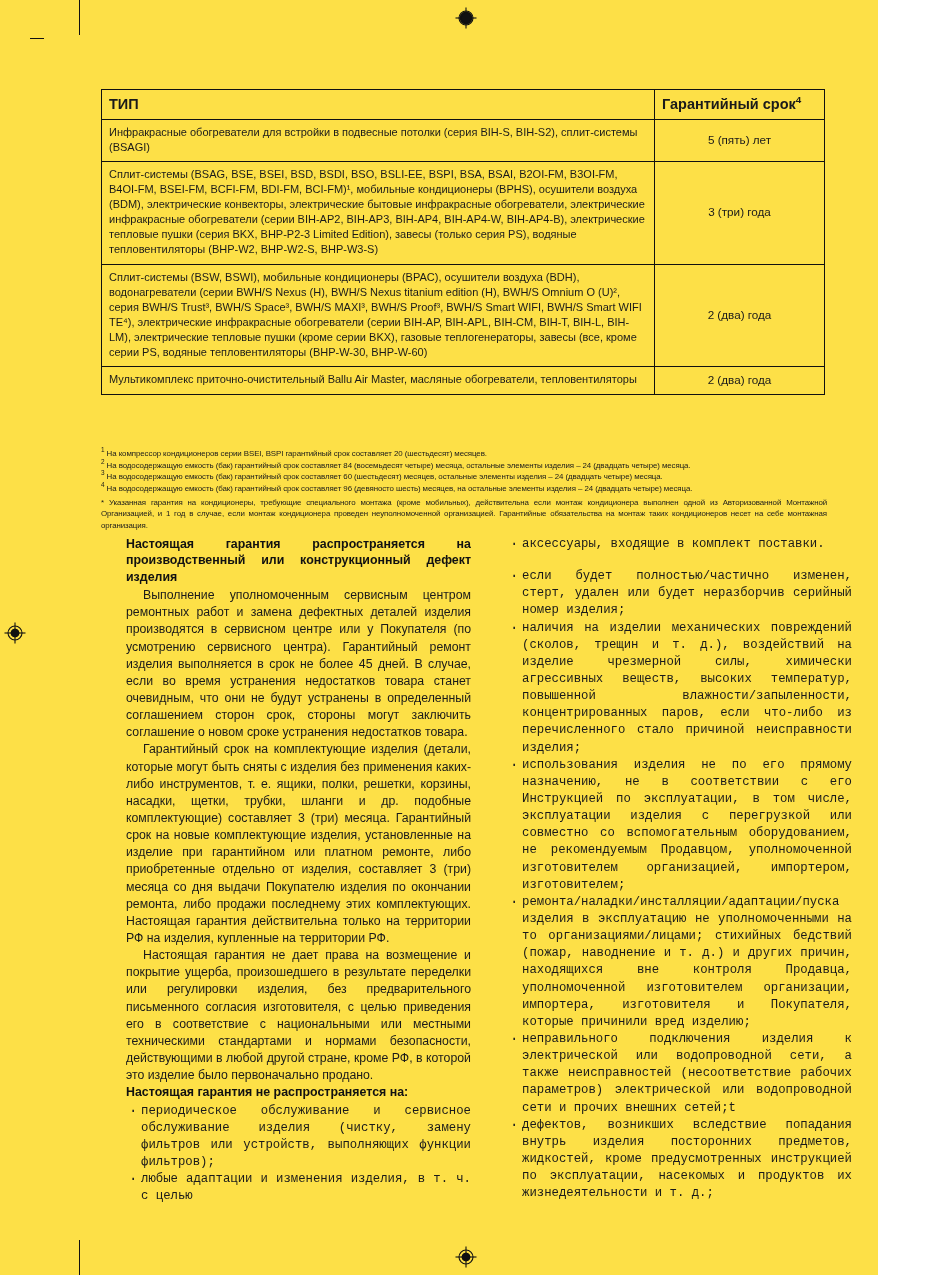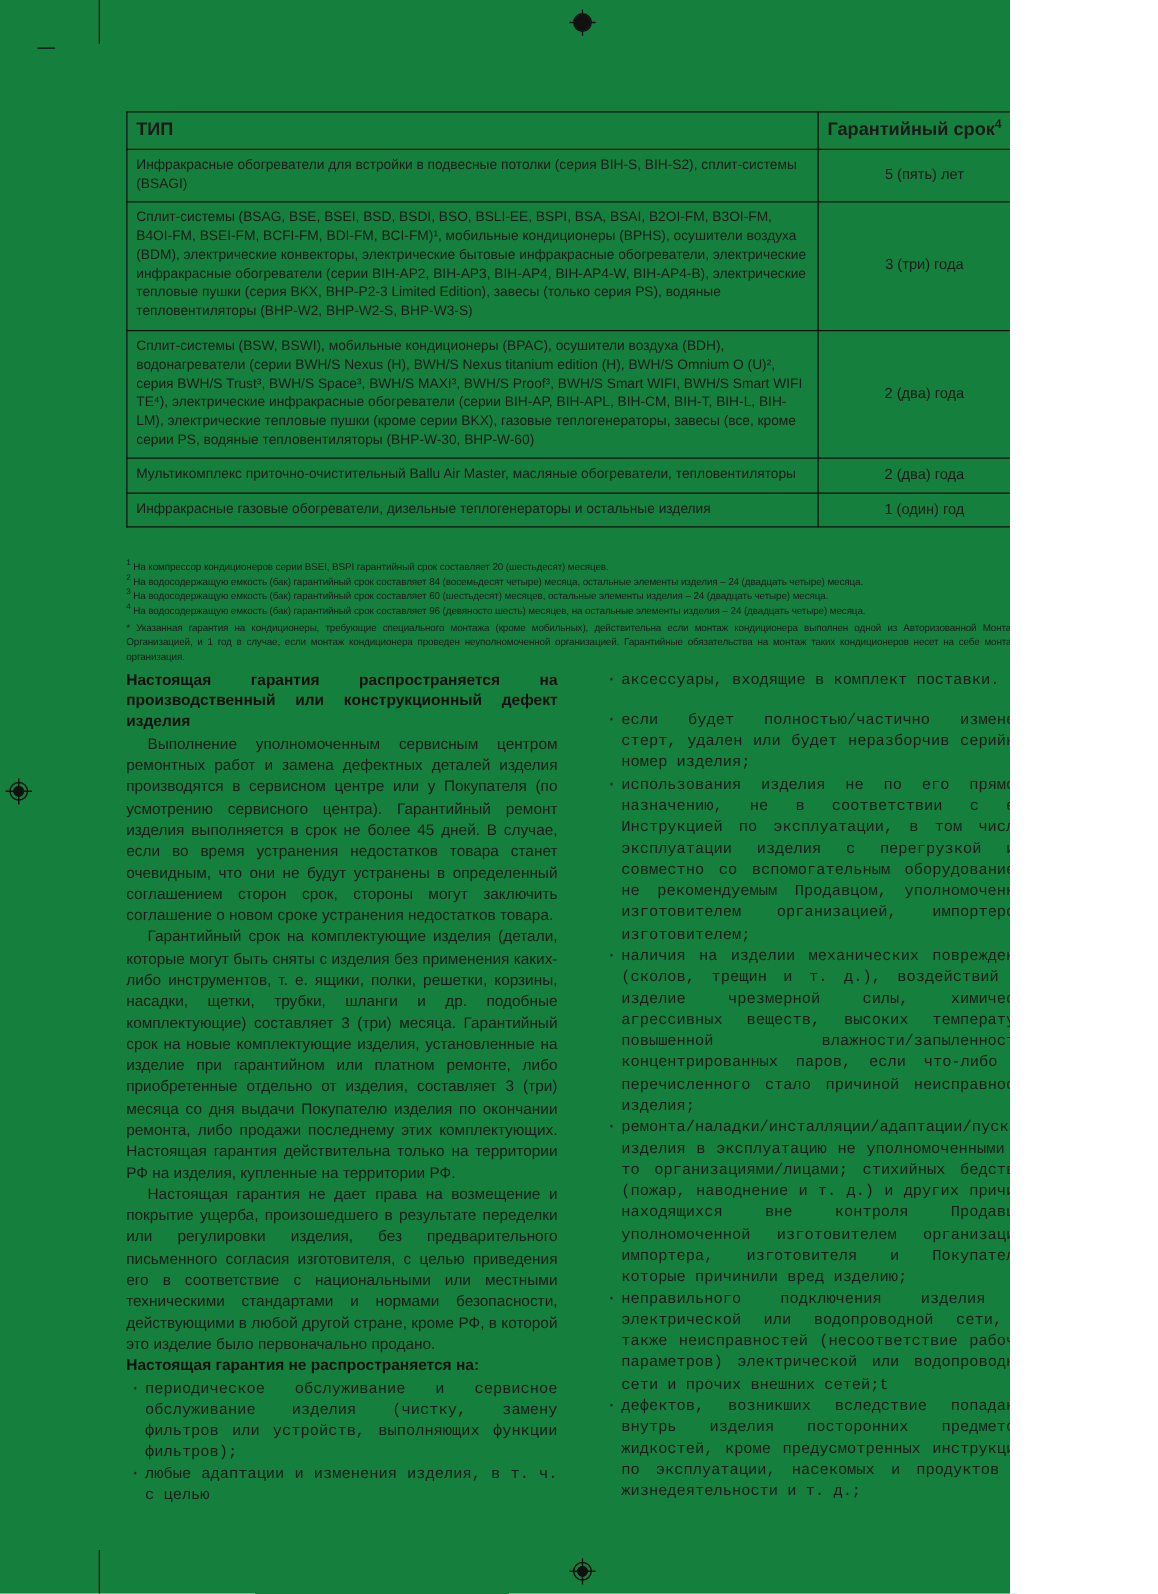--- a/index.html
+++ b/index.html
@@ -2,23 +2,23 @@
 <html><head>
 <meta charset="utf-8">
 <style>
   html, body {
     margin: 0;
     padding: 0;
     background: #ffffff;
   }
   .page {
     position: relative;
-    width: 808px;
+    width: 878px;
     height: 1275px;
-    background: #15803d;
+    background: #fde047;
     font-family: "Liberation Sans", sans-serif;
     color: #1a1a1a;
     overflow: hidden;
   }
 
   
   .crop-mark {
     position: absolute;
     background: #111;
   }
@@ -96,20 +96,21 @@
     position: absolute;
     left: 101px;
     top: 536px;
     width: 726px;
     height: 690px;
   }
   .col {
     position: absolute;
     top: 0;
     width: 345px;
+    margin-left: 25px;
   }
   .col-left  { left: 0; }
   .col-right { left: 381px; }
 
   h3.section-head {
     font-size: 12.4px;
     font-weight: bold;
     line-height: 1.32;
     margin: 0 0 2px 0;
     text-align: justify;
@@ -221,24 +222,20 @@
           <td class="type-cell">Сплит-системы (BSAG, BSE, BSEI, BSD, BSDI, BSO, BSLI-EE, BSPI, BSA, BSAI, B2OI-FM, B3OI-FM, B4OI-FM, BSEI-FM, BCFI-FM, BDI-FM, BCI-FM)¹, мобильные кондиционеры (BPHS), осушители воздуха (BDM), электрические конвекторы, электрические бытовые инфракрасные обогреватели, электрические инфракрасные обогреватели (серии BIH-AP2, BIH-AP3, BIH-AP4, BIH-AP4-W, BIH-AP4-B), электрические тепловые пушки (серия BKX, BHP-P2-3 Limited Edition), завесы (только серия PS), водяные тепловентиляторы (BHP-W2, BHP-W2-S, BHP-W3-S)</td>
           <td class="term-cell">3 (три) года</td>
         </tr>
         <tr>
           <td class="type-cell">Сплит-системы (BSW, BSWI), мобильные кондиционеры (BPAC), осушители воздуха (BDH), водонагреватели (серии BWH/S Nexus (H), BWH/S Nexus titanium edition (H), BWH/S Omnium O (U)², серия BWH/S Trust³, BWH/S Space³, BWH/S MAXI³, BWH/S Proof³, BWH/S Smart WIFI, BWH/S Smart WIFI TE⁴), электрические инфракрасные обогреватели (серии BIH-AP, BIH-APL, BIH-CM, BIH-T, BIH-L, BIH-LM), электрические тепловые пушки (кроме серии BKX), газовые теплогенераторы, завесы (все, кроме серии PS, водяные тепловентиляторы (BHP-W-30, BHP-W-60)</td>
           <td class="term-cell">2 (два) года</td>
         </tr>
         <tr>
           <td class="type-cell">Мультикомплекс приточно-очистительный Ballu Air Master, масляные обогреватели, тепловентиляторы</td>
           <td class="term-cell">2 (два) года</td>
-        </tr>
-        <tr>
-          <td class="type-cell">Инфракрасные газовые обогреватели, дизельные теплогенераторы и остальные изделия</td>
-          <td class="term-cell">1 (один) год</td>
         </tr>
       </tbody>
     </table>
   </div>
 
   <div class="footnotes">
     <p class="fn"><span class="marker">1</span> <span>На компрессор кондиционеров серии BSEI, BSPI гарантийный срок составляет 20 (шестьдесят) месяцев.</span></p>
     <p class="fn"><span class="marker">2</span> <span>На водосодержащую емкость (бак) гарантийный срок составляет 84 (восемьдесят четыре) месяца, остальные элементы изделия – 24 (двадцать четыре) месяца.</span></p>
     <p class="fn"><span class="marker">3</span> <span>На водосодержащую емкость (бак) гарантийный срок составляет 60 (шестьдесят) месяцев, остальные элементы изделия – 24 (двадцать четыре) месяца.</span></p>
     <p class="fn"><span class="marker">4</span> <span>На водосодержащую емкость (бак) гарантийный срок составляет 96 (девяносто шесть) месяцев, на остальные элементы изделия – 24 (двадцать четыре) месяца.</span></p>
@@ -259,22 +256,22 @@
       </ul>
     </div>
 
     <div class="col col-right">
       <ul class="bullets">
         <li>аксессуары, входящие в комплект поставки.</li>
       </ul>
       <div class="gap-md"></div>
       <ul class="bullets">
         <li>если будет полностью/частично изменен, стерт, удален или будет неразборчив серийный номер изделия;</li>
+        <li>наличия на изделии механических повреждений (сколов, трещин и т. д.), воздействий на изделие чрезмерной силы, химически агрессивных веществ, высоких температур, повышенной влажности/запыленности, концентрированных паров, если что-либо из перечисленного стало причиной неисправности изделия;</li>
         <li>использования изделия не по его прямому назначению, не в соответствии с его Инструкцией по эксплуатации, в том числе, эксплуатации изделия с перегрузкой или совместно со вспомогательным оборудованием, не рекомендуемым Продавцом, уполномоченной изготовителем организацией, импортером, изготовителем;</li>
-        <li>наличия на изделии механических повреждений (сколов, трещин и т. д.), воздействий на изделие чрезмерной силы, химически агрессивных веществ, высоких температур, повышенной влажности/запыленности, концентрированных паров, если что-либо из перечисленного стало причиной неисправности изделия;</li>
         <li>ремонта/наладки/инсталляции/адаптации/пуска изделия в эксплуатацию не уполномоченными на то организациями/лицами; стихийных бедствий (пожар, наводнение и т. д.) и других причин, находящихся вне контроля Продавца, уполномоченной изготовителем организации, импортера, изготовителя и Покупателя, которые причинили вред изделию;</li>
         <li>неправильного подключения изделия к электрической или водопроводной сети, а также неисправностей (несоответствие рабочих параметров) электрической или водопроводной сети и прочих внешних сетей;t</li>
         <li>дефектов, возникших вследствие попадания внутрь изделия посторонних предметов, жидкостей, кроме предусмотренных инструкцией по эксплуатации, насекомых и продуктов их жизнедеятельности и т. д.;</li>
       </ul>
     </div>
 
   </div>
 </div>
 
 </body></html>

